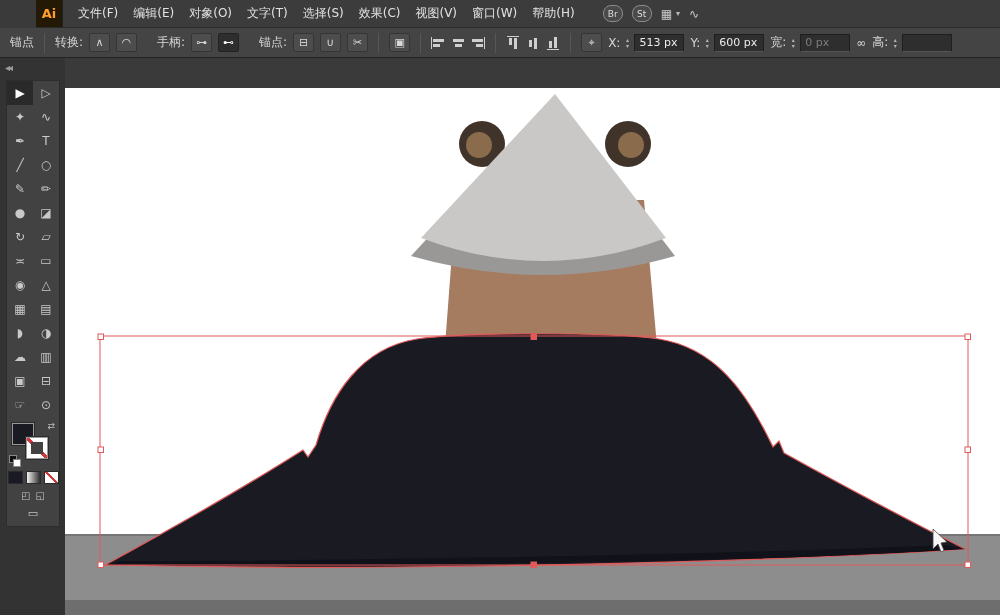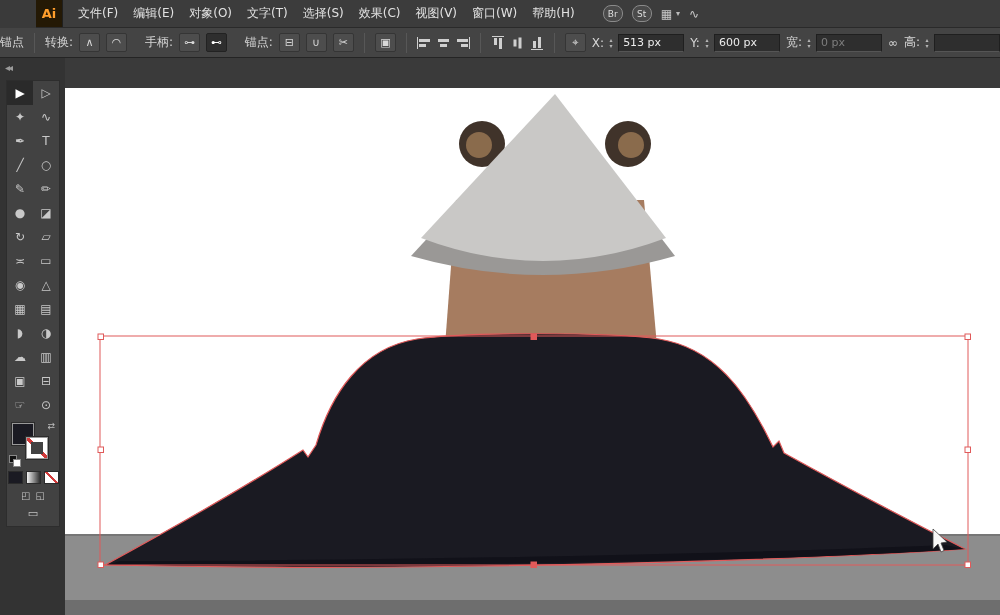--- a/index.html
+++ b/index.html
@@ -10,26 +10,26 @@
   #menubar{position:absolute;left:0;top:0;width:1000px;height:28px;background:#3c3c3c;border-bottom:1px solid #2a2a2a;display:flex;align-items:center;margin-left:36px;}
   #app-logo{width:27px;height:27px;background:#241905;border-right:1px solid #1f1f1f;color:#ff9e2c;font-weight:bold;font-size:13px;display:flex;align-items:center;justify-content:center;}
   .menu-item{color:#e2e2e2;font-size:12px;margin-left:15px;white-space:nowrap;cursor:default;}
   #menubar-right{display:flex;align-items:center;margin-left:28px;gap:9px;}
   .mini-app-btn{width:20px;height:17px;border:1px solid #8a8a8a;border-radius:8px;background:#4a4a4a;color:#ddd;font-size:9px;display:flex;align-items:center;justify-content:center;}
   .mb-icon{color:#c9c9c9;font-size:12px;}
   .mb-caret{color:#bbb;font-size:8px;margin-left:-5px;}
   #workspace-label{position:absolute;right:2px;top:7px;color:#5eead4;font-size:12px;}
 
   
-  #controlbar{position:absolute;left:0;top:28px;width:1000px;height:30px;background:#444444;border-bottom:1px solid #242424;display:flex;align-items:center;gap:6px;white-space:nowrap;overflow:hidden;}
+  #controlbar{position:absolute;left:0;top:28px;width:1000px;height:30px;background:#444444;border-bottom:1px solid #242424;display:flex;align-items:center;gap:6px;padding-left:10px;white-space:nowrap;overflow:hidden;}
   .cb-label{color:#d6d6d6;font-size:12px;}
   .cb-sep{width:1px;height:20px;background:#2e2e2e;border-right:1px solid #575757;margin:0 4px;}
   .cb-btn{min-width:21px;height:19px;border:1px solid #353535;border-radius:2px;background:#4d4d4d;color:#d8d8d8;font-size:11px;line-height:17px;text-align:center;padding:0 2px;}
   .cb-btn.pressed{background:#2e2e2e;color:#fff;border-color:#222;}
-  .cb-input{width:66px;height:18px;background:#2e2e2e;border:1px solid #1f1f1f;border-bottom-color:#555;color:#ececec;font-size:11px;line-height:16px;padding-left:4px;}
+  .cb-input{width:50px;height:18px;background:#2e2e2e;border:1px solid #1f1f1f;border-bottom-color:#555;color:#ececec;font-size:11px;line-height:16px;padding-left:4px;}
   .cb-input.disabled{color:#7d7d7d;}
   .stepper{display:inline-flex;flex-direction:column;justify-content:center;width:10px;height:18px;color:#b5b5b5;font-size:6px;line-height:6px;text-align:center;}
   .fieldgroup{display:flex;align-items:center;gap:2px;}
   .align-box{width:14px;height:12px;display:flex;flex-direction:column;justify-content:center;gap:2px;padding:0 1px;}
   .align-box i{display:block;background:#cfcfcf;height:3px;}
   .align-box .b1{width:11px;} .align-box .b2{width:7px;}
   .align-box.al{border-left:1px solid #cfcfcf;align-items:flex-start;}
   .align-box.ac{align-items:center;}
   .align-box.ar{border-right:1px solid #cfcfcf;align-items:flex-end;}
   .rot90{transform:rotate(90deg);}

